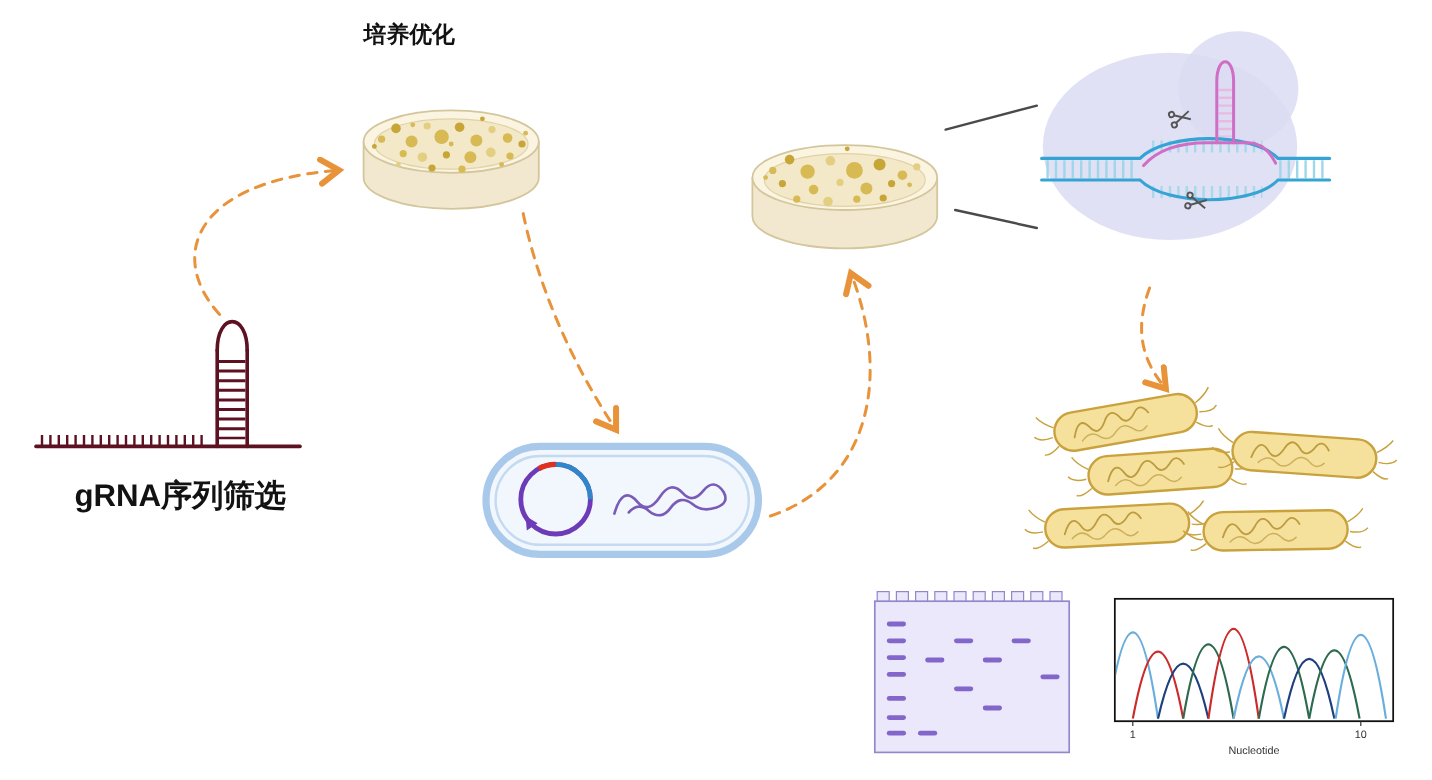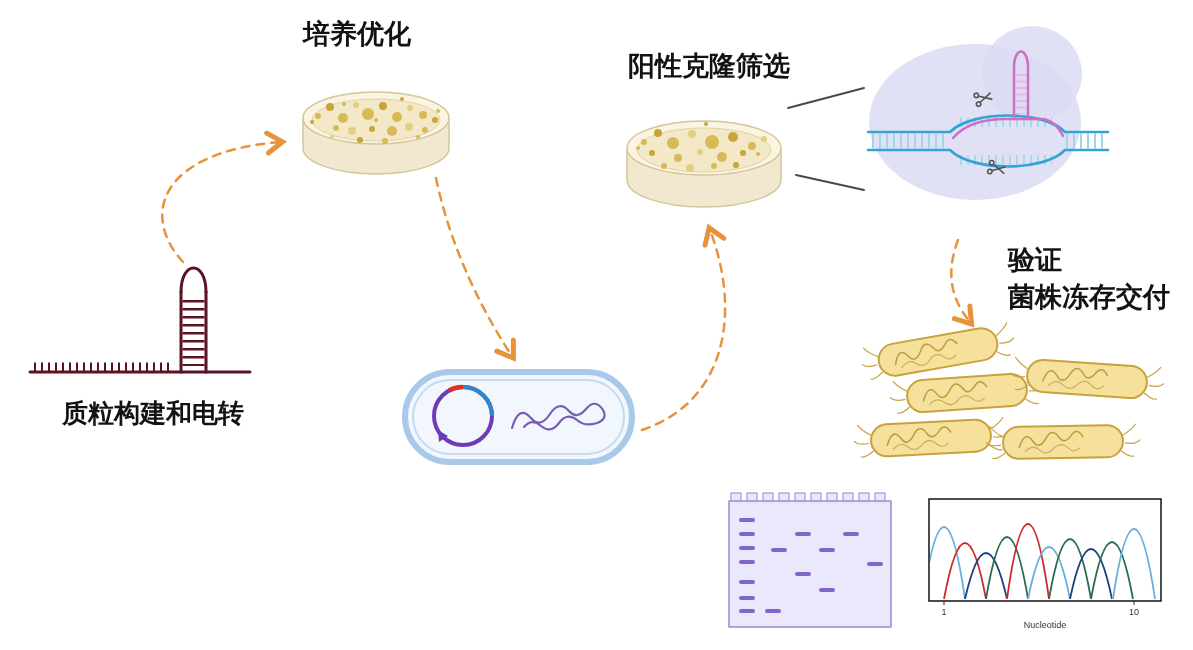--- a/index.html
+++ b/index.html
@@ -1,20 +1,20 @@
 <!DOCTYPE html>
 <html><head>
 <meta charset="utf-8">
 <style>
   html,body{margin:0;padding:0;background:#ffffff;}
   .canvas{position:relative;width:1193px;height:650px;background:#ffffff;overflow:hidden;
           font-family:"Liberation Sans","DejaVu Sans",sans-serif;}
   .layer{position:absolute;left:0;top:0;}
   .label{position:absolute;font-weight:700;color:#121212;white-space:nowrap;}
-  .lbl-27{font-size:27px;}
+  .lbl-27{font-size:19px;}
   .lbl-26{font-size:26px;}
   .label-block{position:absolute;font-weight:700;color:#121212;font-size:27px;line-height:37px;}
   svg text{font-family:"Liberation Sans","DejaVu Sans",sans-serif;}
 </style>
 </head>
 <body>
 
 <div class="canvas">
 
   <svg class="layer" width="1193" height="650" viewBox="0 0 1193 650">
@@ -223,23 +223,18 @@
       </g>
     <line x1="16" y1="103" x2="16" y2="107" stroke="#333" stroke-width="1"></line>
     <line x1="206" y1="103" x2="206" y2="107" stroke="#333" stroke-width="1"></line>
     <text x="16" y="117" font-size="9" fill="#333" text-anchor="middle">1</text>
     <text x="206" y="117" font-size="9" fill="#333" text-anchor="middle">10</text>
     <text x="117" y="130" font-size="9" fill="#333" text-anchor="middle">Nucleotide</text>
   </svg>
 
   <div class="label lbl-27" style="left:303px;top:16px;">培养优化</div>
 
-  <div class="label lbl-27" style="left:628px;top:48px;">阳性克隆筛选</div>
-
-  <div class="label lbl-26" style="left:62px;top:396px;">质粒构建和电转</div>
-
-
-  <div class="label-block" style="left:1008px;top:242px;">
-    <div>验证</div>
-    <div>菌株冻存交付</div>
-  </div>
+
+  <div class="label lbl-26" style="left:62px;top:396px;">gRNA序列筛选</div>
+
+
 
 </div>
 
 </body></html>

